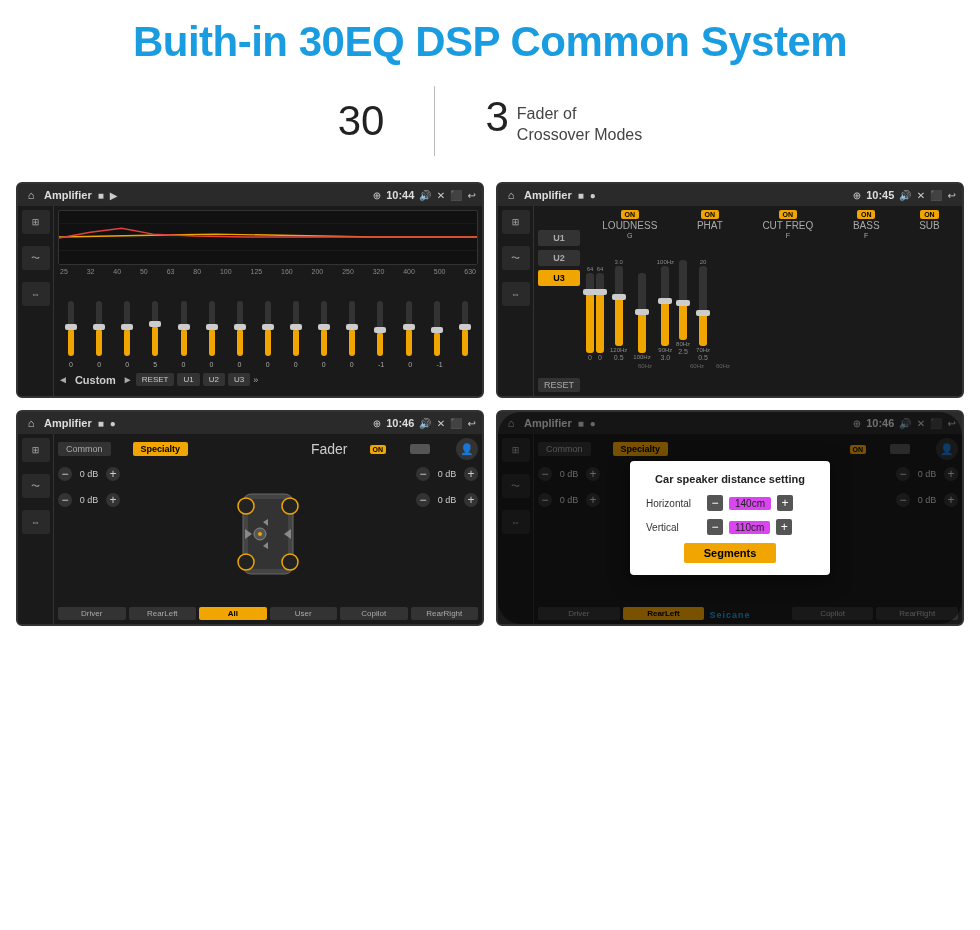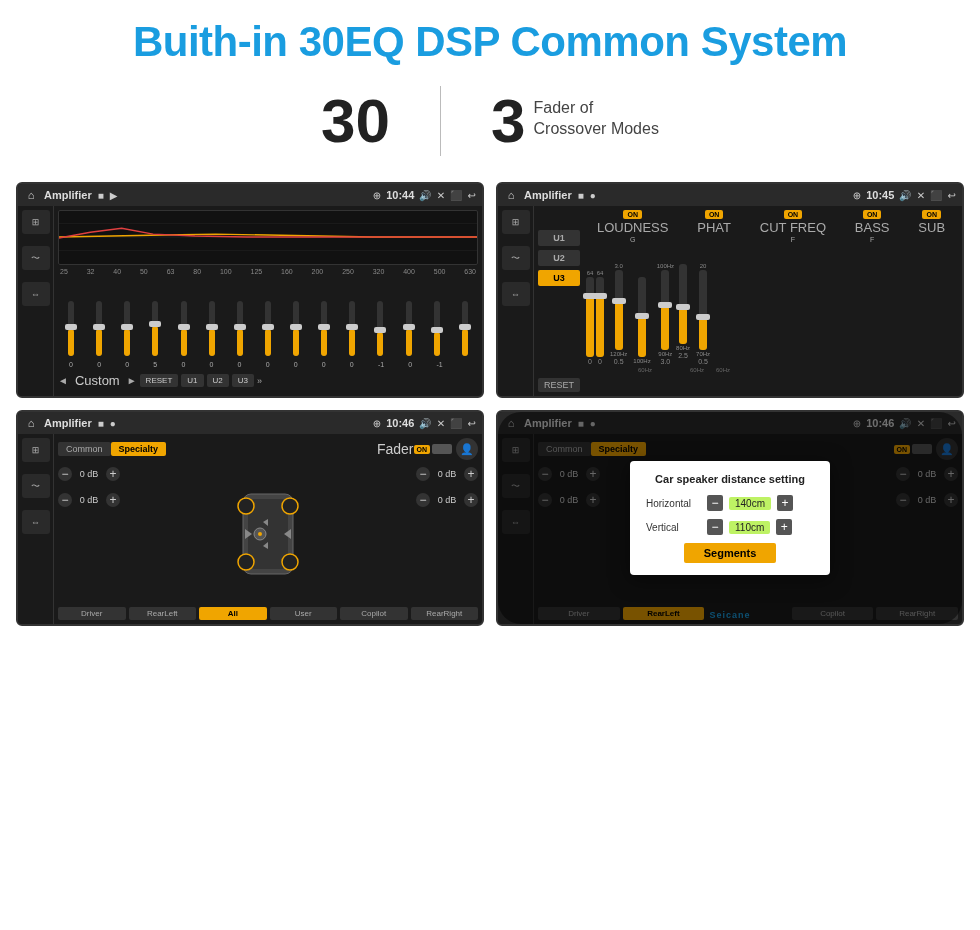--- a/index.html
+++ b/index.html
@@ -31,22 +31,22 @@
       padding: 10px 0 18px;
       gap: 0;
     }
     .stat-item {
       display: flex;
       align-items: flex-start;
       gap: 8px;
       padding: 0 50px;
     }
     .stat-number {
-      font-size: 62px;
-      font-weight: 700;
+      font-size: 42px;
+      font-weight: 400;
       color: #222;
       line-height: 1;
     }
     .stat-label {
       font-size: 16px;
       color: #444;
       line-height: 1.3;
       padding-top: 8px;
     }
     .stat-divider {
@@ -219,23 +219,24 @@
     }
     .eq-btn {
       background: #333;
       color: #ccc;
       font-size: 8px;
       padding: 2px 6px;
       border-radius: 2px;
       border: none;
     }
     .eq-btn-label {
-      font-size: 13px;
+      font-size: 11px;
       color: #ccc;
       padding: 0 4px;
+      font-weight: bold;
     }
     .arrow-btn {
       background: none;
       border: none;
       color: #aaa;
       font-size: 10px;
     }
 
     
     .crossover-main {
@@ -287,21 +288,21 @@
     .on-btn {
       background: #f0a500;
       color: #000;
       font-size: 7px;
       font-weight: 700;
       padding: 1px 4px;
       border-radius: 2px;
       border: none;
     }
     .ch-label {
-      font-size: 13px;
+      font-size: 10px;
       color: #aaa;
       text-align: center;
     }
     .cv-slider-group {
       display: flex;
       flex-direction: column;
       align-items: center;
       gap: 1px;
     }
     .cv-track {
@@ -339,21 +340,21 @@
     .amp-main {
       flex: 1;
       padding: 4px;
       display: flex;
       flex-direction: column;
       gap: 3px;
     }
     .amp-top {
       display: flex;
       align-items: center;
-      gap: 0;
+      gap: 22px;
     }
     .tab-btn {
       background: #333;
       color: #aaa;
       font-size: 9px;
       padding: 2px 8px;
       border-radius: 2px;
       border: none;
     }
     .tab-btn.active {
@@ -502,21 +503,21 @@
       width: 16px;
       height: 16px;
       border-radius: 2px;
       display: flex;
       align-items: center;
       justify-content: center;
       font-size: 12px;
       line-height: 1;
     }
     .dialog-val {
-      background: #bef264;
+      background: #d946ef;
       font-size: 10px;
       color: #222;
       padding: 1px 6px;
       border-radius: 2px;
       min-width: 40px;
       text-align: center;
     }
     .dialog-plus {
       background: #555;
       color: #fff;

